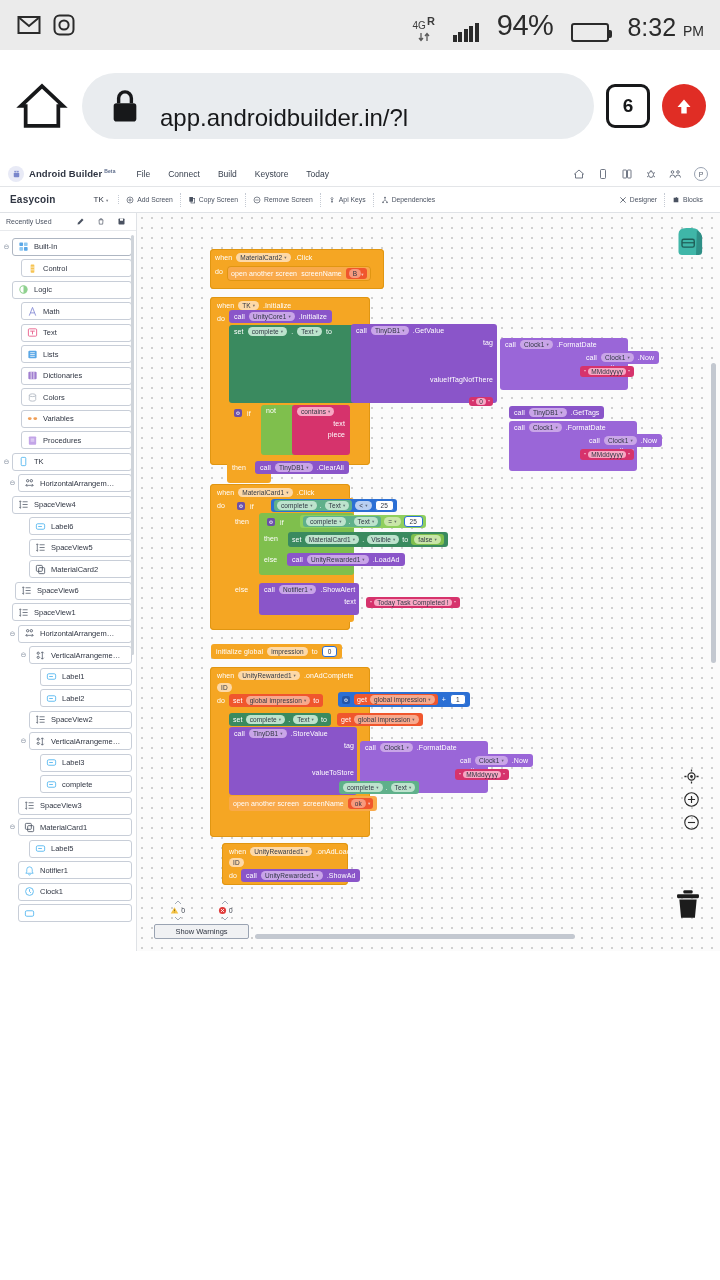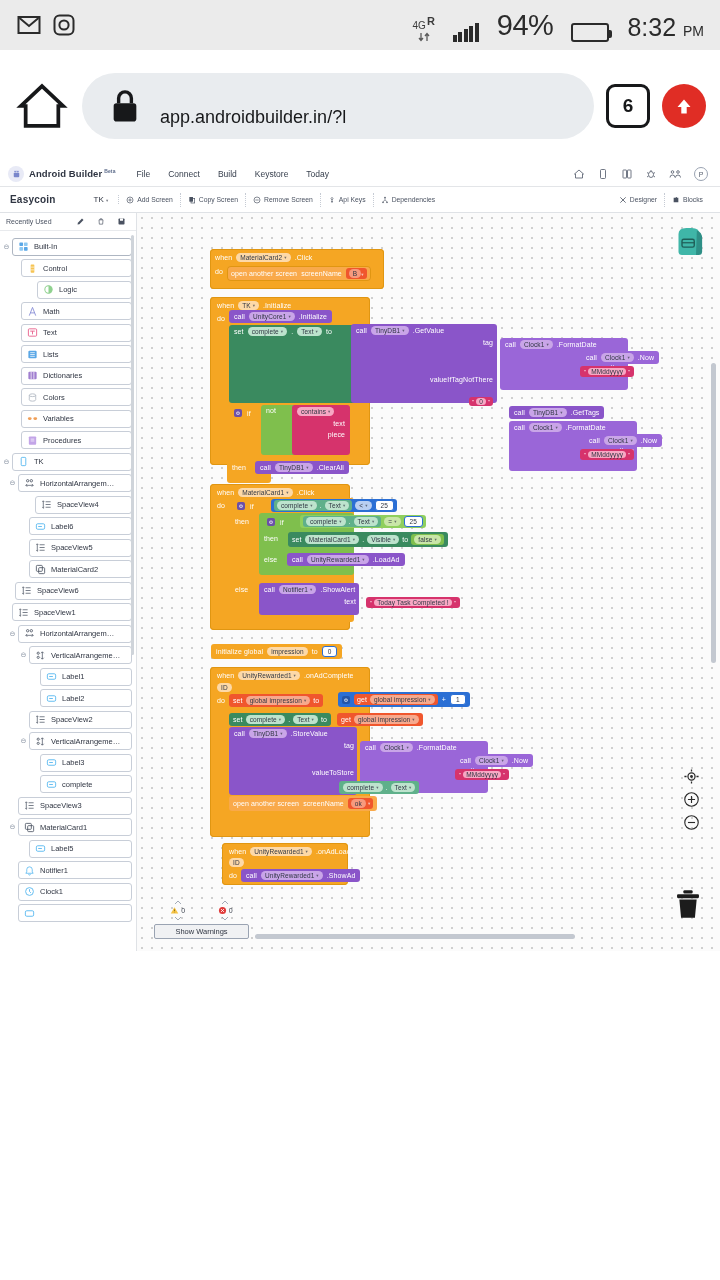--- a/index.html
+++ b/index.html
@@ -22,21 +22,21 @@
   .batt::after { content:""; position:absolute; right:-5px; top:5px; width:3px;
     height:8px; background:#2b2b2b; border-radius:0 2px 2px 0; }
   .clock { font-size:25px; color:#2b2b2b; }
   .clock small { font-size:14px; }
 
   
   .browserbar { height:112px; background:#fff; display:flex; align-items:center;
     padding:0 14px; gap:12px; }
   .urlpill { flex:1; height:66px; background:#e9ecef; border-radius:33px;
     display:flex; align-items:center; padding:0 26px; gap:18px; overflow:hidden; }
-  .urltext { font-size:18px; color:#17181a; white-space:nowrap;margin-top:23px; }
+  .urltext { font-size:24px; color:#17181a; white-space:nowrap;margin-top:23px; }
   .tabcount { width:44px; height:44px; border:3px solid #17181a; border-radius:9px;
     display:flex; align-items:center; justify-content:center; font-size:19px;
     font-weight:bold; color:#17181a; }
   .upbtn { width:44px; height:44px; border-radius:50%; background:#e02d25;
     display:flex; align-items:center; justify-content:center; }
 
   
   .appheader { height:25px; background:#fff; border-bottom:1px solid #e3e5e8;
     display:flex; align-items:center; padding:0 8px; gap:0; }
   .logo-circle { width:16px; height:16px; border-radius:50%; background:#e8eaf6;
@@ -336,21 +336,21 @@
         <span class="chip">
             <span class="ic">
               <svg width="11" height="11" viewBox="0 0 24 24">
                 <rect x="8" y="3" width="8" height="18" rx="1.5" fill="#f6c453"></rect>
                 <path d="M8 9 h8 M8 15 h8" stroke="#fff" stroke-width="1.4"></path>
               </svg>
             </span>
             <span>Control</span>
           </span>
       </div>
-      <div class="node" style="padding-left:37px;">
+      <div class="node" style="padding-left:12px;">
         <span class="chip">
             <span class="ic">
               <svg width="11" height="11" viewBox="0 0 24 24">
                 <circle cx="12" cy="12" r="8" fill="none" stroke="#8fd18f" stroke-width="2.2"></circle>
                 <path d="M12 4 a8 8 0 0 1 0 16 Z" fill="#8fd18f"></path>
               </svg>
             </span>
             <span>Logic</span>
           </span>
       </div>
@@ -448,21 +448,21 @@
             <span class="ic">
               <svg width="11" height="11" viewBox="0 0 24 24">
                 <circle cx="8" cy="6" r="2.6" fill="none" stroke="#4a5261" stroke-width="1.8"></circle>
                 <circle cx="16" cy="6" r="2.6" fill="none" stroke="#4a5261" stroke-width="1.8"></circle>
                 <path d="M4 16 h16 M4 16 l3-3 M4 16 l3 3 M20 16 l-3-3 M20 16 l-3 3" stroke="#4a5261" stroke-width="1.6" fill="none"></path>
               </svg>
             </span>
             <span>HorizontalArrangem…</span>
           </span>
       </div>
-      <div class="node" style="padding-left:35px;align-items:center;">
+      <div class="node" style="padding-left:12px;align-items:center;">
         <span class="chip">
             <span class="ic">
               <svg width="11" height="11" viewBox="0 0 24 24">
                 <path d="M5 4 v16 M3 6 l2-2 2 2 M3 18 l2 2 2-2 M10 6 h11 M10 12 h11 M10 18 h11" stroke="#4a5261" stroke-width="1.6" fill="none"></path>
               </svg>
             </span>
             <span>SpaceView4</span>
           </span>
       </div>
       <div class="node" style="padding-left:29px;">

